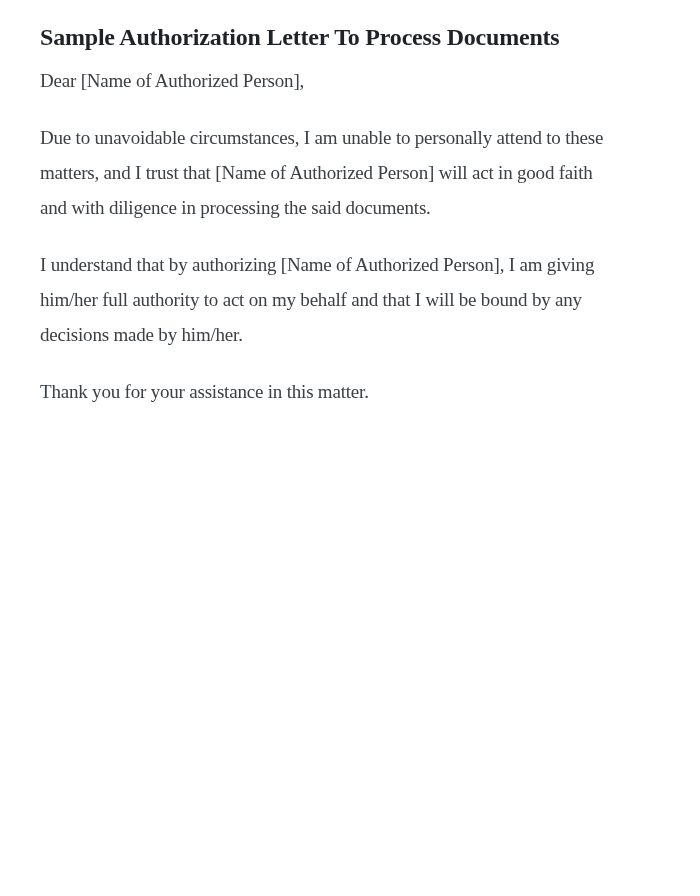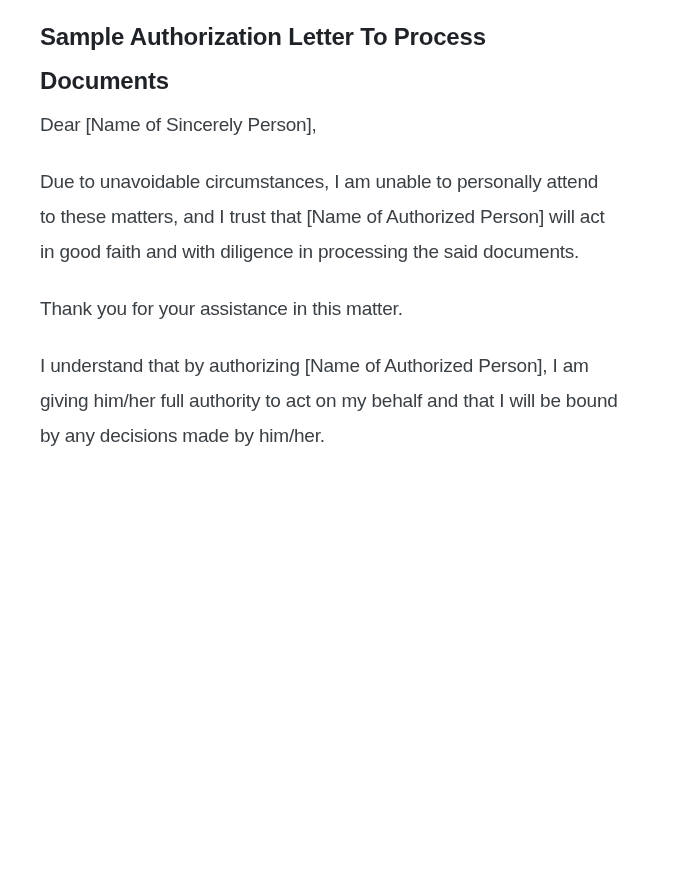--- a/index.html
+++ b/index.html
@@ -7,21 +7,21 @@
     padding: 0;
     background: #ffffff;
     width: 700px;
   }
   .page {
     box-sizing: border-box;
     width: 644px;
     min-height: 896px;
     padding: 15px 26px 40px 40px;
     background: #ffffff;
-    font-family: Liberation Sans, sans-serif;
+    font-family: Liberation Serif, serif;
   }
   h1[data-name="page-title"] {
     margin: 0 0 4px 0;
     max-width: 560px;
     font-size: 24px;
     line-height: 44px;
     font-weight: 700;
     letter-spacing: -0.2px;
     color: #1f2227;
   }
@@ -34,18 +34,18 @@
     letter-spacing: -0.2px;
     color: #3b4045;
   }
 </style>
 </head>
 <body>
 
 <main class="page" data-name="letter-document">
   <h1 data-name="page-title">Sample Authorization Letter To Process Documents</h1>
   <section data-name="letter-body">
-      <p data-name="letter-paragraph">Dear [Name of Sincerely Person],</p>
+      <p data-name="letter-paragraph">Dear [Name of Authorized Person],</p>
       <p data-name="letter-paragraph">Due to unavoidable circumstances, I am unable to personally attend to these matters, and I trust that [Name of Authorized Person] will act in good faith and with diligence in processing the said documents.</p>
+      <p data-name="letter-paragraph">I understand that by authorizing [Name of Authorized Person], I am giving him/her full authority to act on my behalf and that I will be bound by any decisions made by him/her.</p>
       <p data-name="letter-paragraph">Thank you for your assistance in this matter.</p>
-      <p data-name="letter-paragraph">I understand that by authorizing [Name of Authorized Person], I am giving him/her full authority to act on my behalf and that I will be bound by any decisions made by him/her.</p>
     </section>
 </main>
 
 </body></html>

